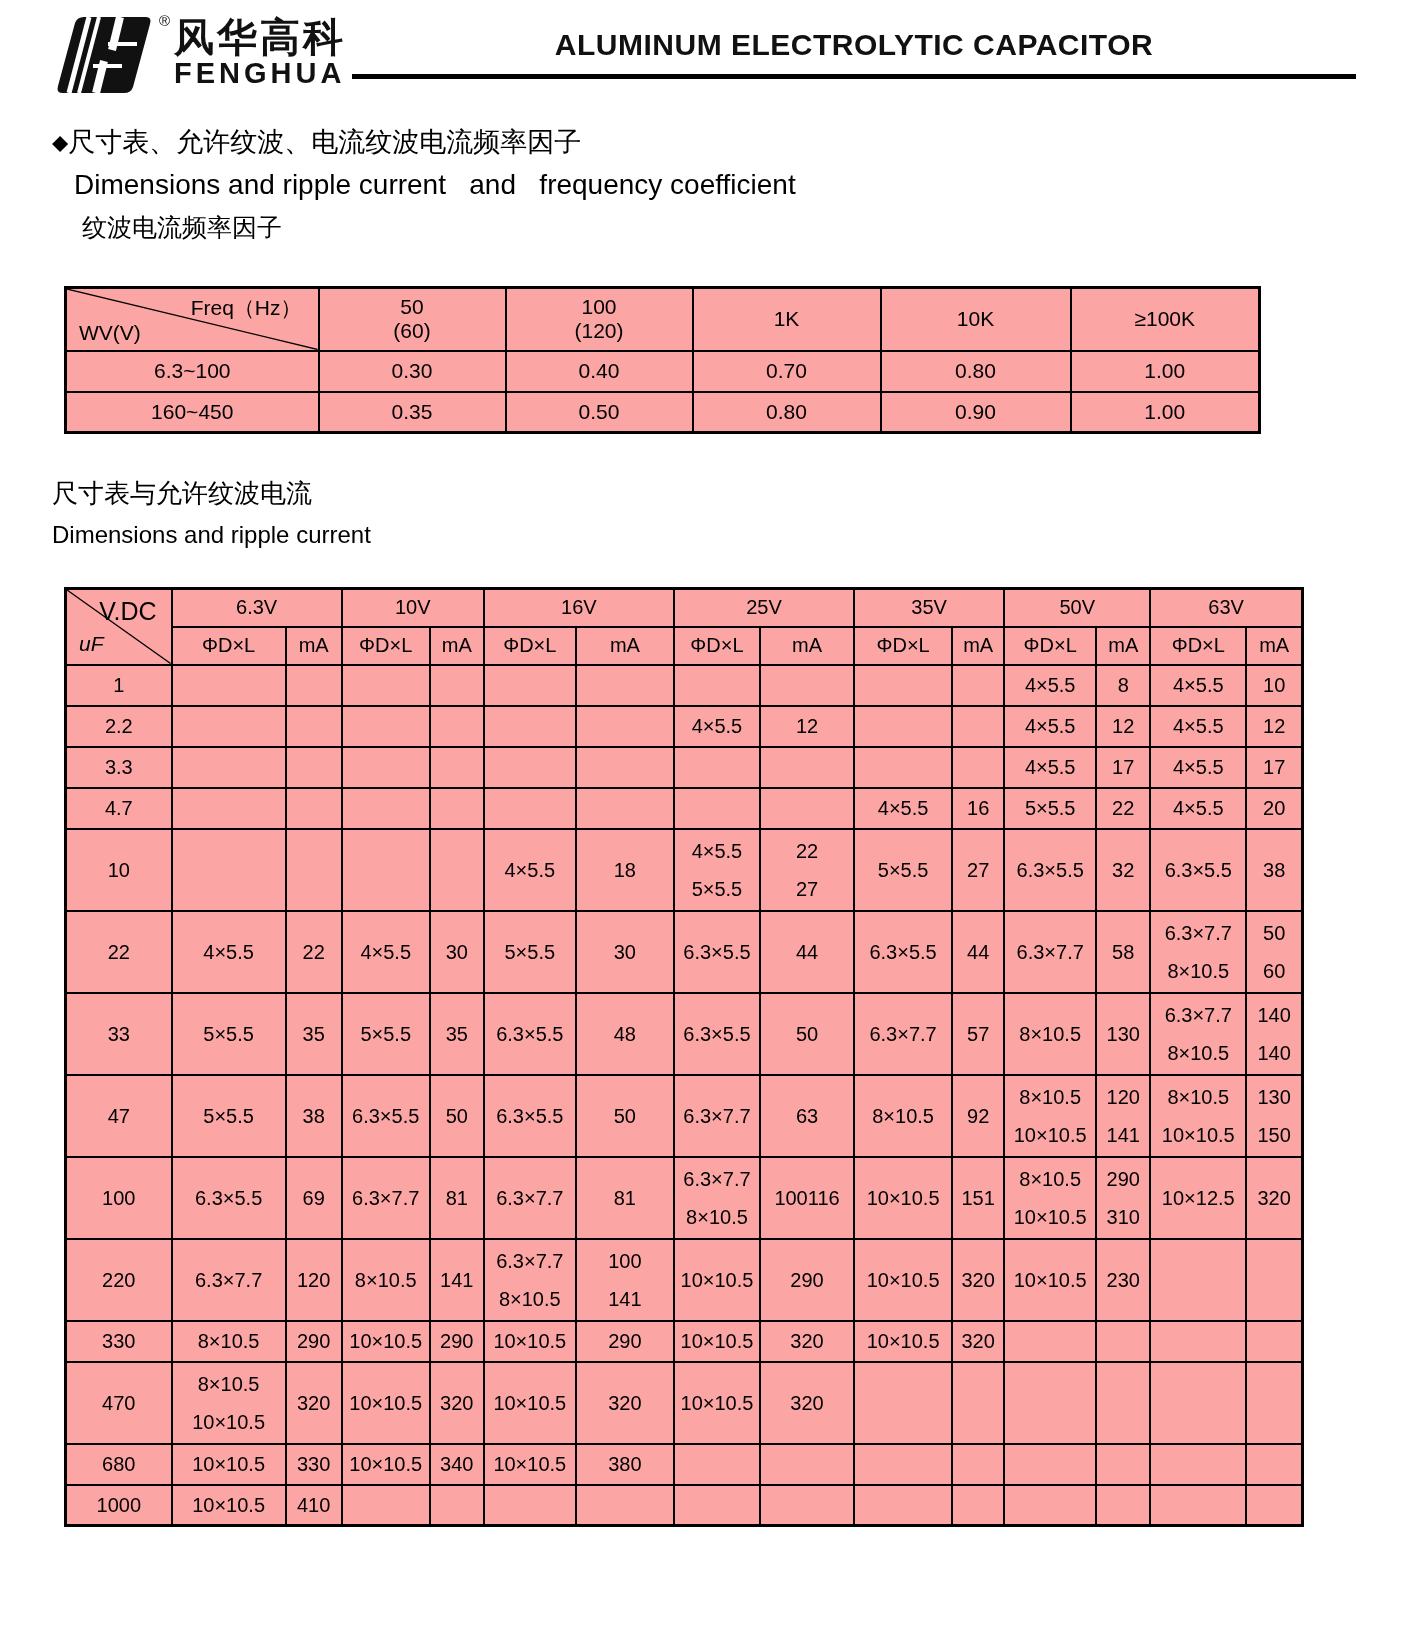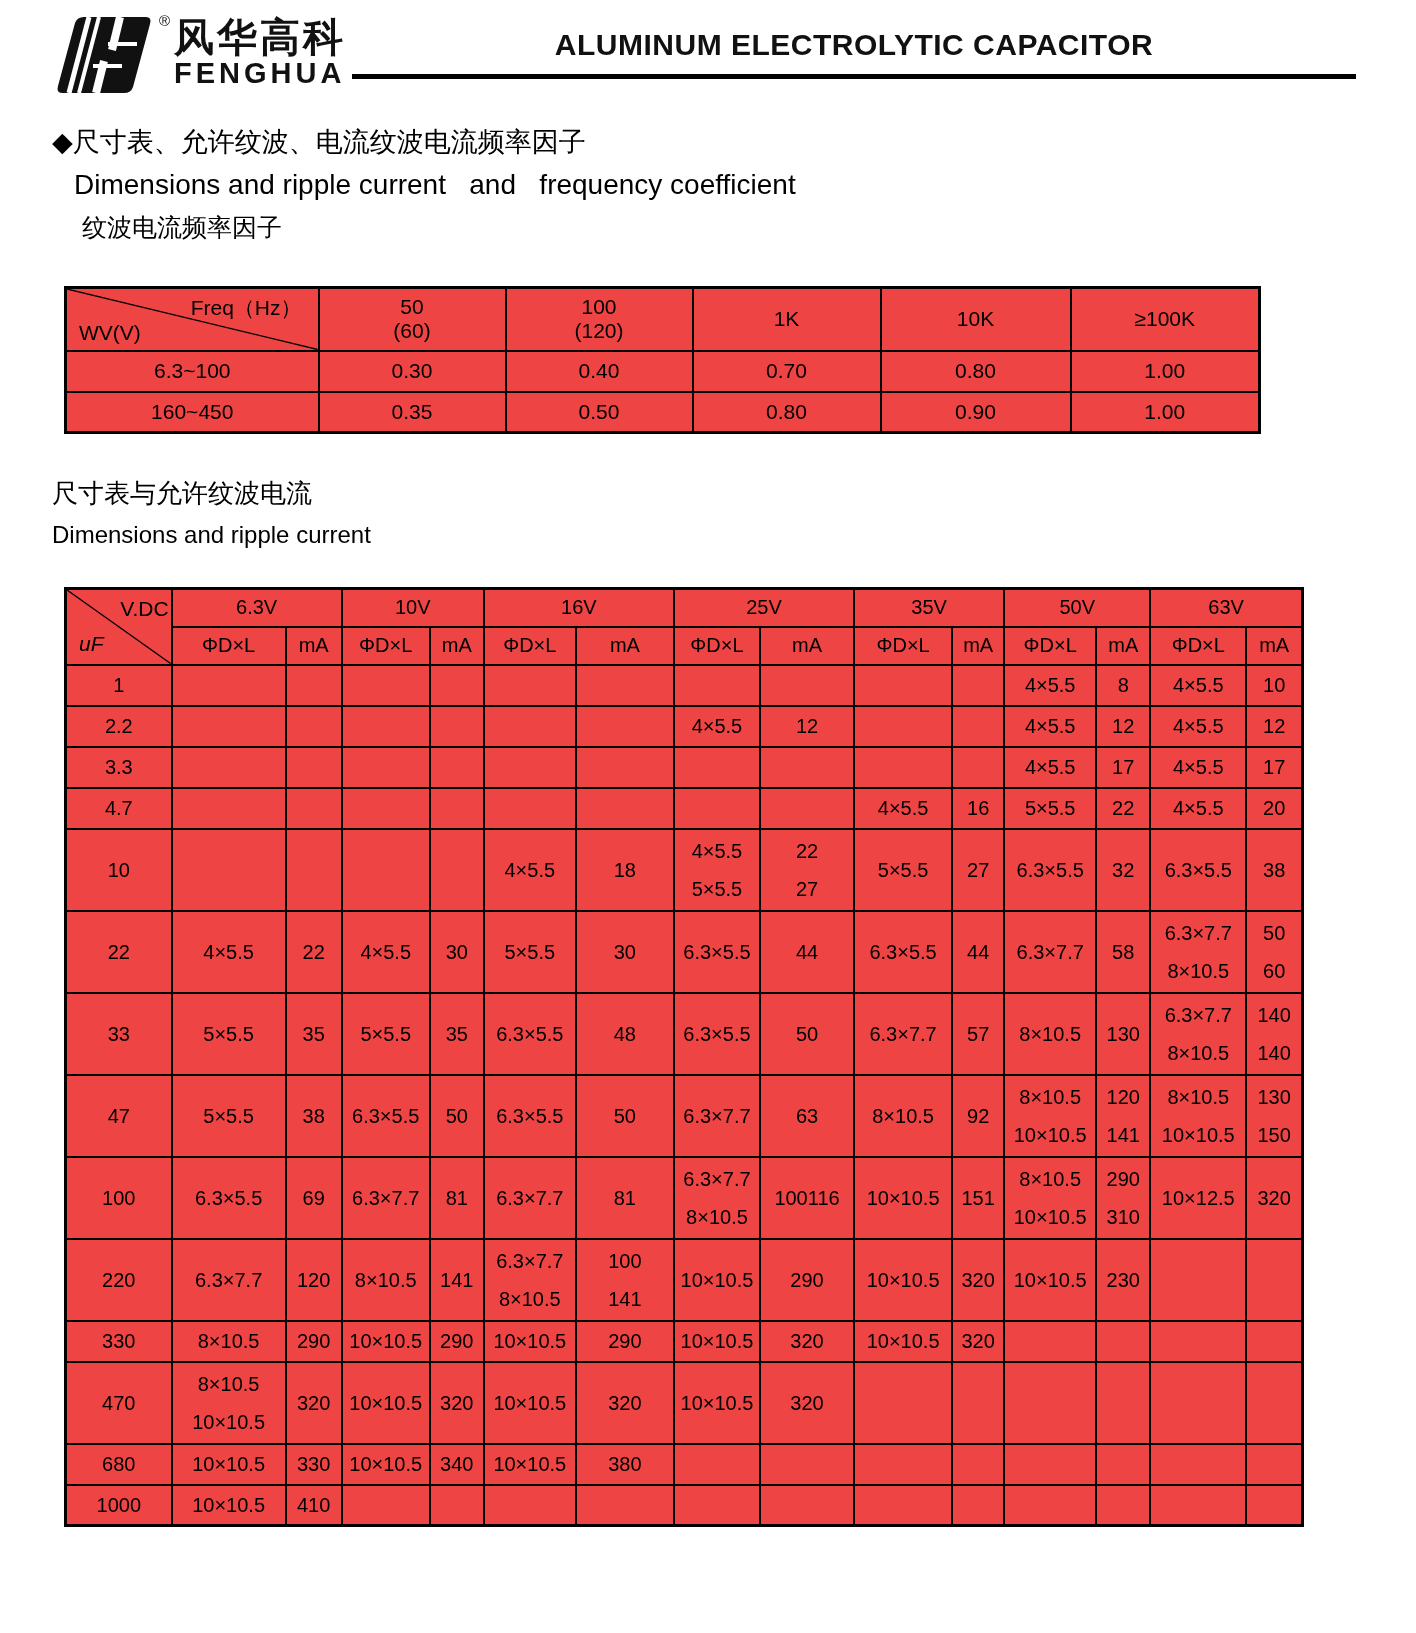--- a/index.html
+++ b/index.html
@@ -14,30 +14,30 @@
   .logo-reg{position:absolute;top:-2px;right:-14px;font-size:15px;color:#111;}
   .logo-text{margin-left:18px;padding-top:2px;}
   .logo-cn{font-size:40px;font-weight:bold;letter-spacing:3px;color:#111;line-height:1.05;}
   .logo-en{font-size:29px;font-weight:600;letter-spacing:4px;color:#111;line-height:1.1;}
   .hdr-right{flex:1;padding-top:14px;}
   .hdr-title{text-align:center;font-size:30px;font-weight:bold;color:#111;letter-spacing:0.5px;}
   .hdr-rule{height:5px;background:#000;margin-top:12px;}
 
   
   .sec1{margin:28px 0 0 52px;}
-  .sec1 .l1{font-size:27px;color:#000;}
+  .sec1 .l1{font-size:27px;color:#000;font-family:Liberation Mono, monospace;}
   .sec1 .l2{font-size:28px;margin:9px 0 0 22px;white-space:pre-wrap;}
   .sec1 .l3{font-size:25px;margin:10px 0 0 30px;}
   .sec1 .l4{font-size:25px;margin:8px 0 0 30px;}
   .sec2{margin:42px 0 0 52px;}
   .sec2 .l1{font-size:26px;}
   .sec2 .l2{font-size:24px;margin-top:10px;}
 
   
-  table{border-collapse:collapse;table-layout:fixed;background:#ef4444;}
+  table{border-collapse:collapse;table-layout:fixed;background:#fca5a5;}
   td,th{border:2px solid #000;text-align:center;vertical-align:middle;
         padding:0;font-weight:normal;overflow:hidden;}
   table{border:3px solid #000;}
 
   
   .freq-table{margin:42px 0 0 64px;width:1194px;font-size:21px;}
   .freq-table thead tr{height:63px;}
   .freq-table tbody tr{height:41px;}
 
   
@@ -46,21 +46,21 @@
   .dim-table tbody tr.short{height:41px;}
   .dim-table tbody tr.tall{height:82px;}
   .dim-table td div{line-height:1.2;}
   .dim-table td .multi div{padding:7px 0;}
 
   
   .diag{position:relative;}
   .diag svg.dline{position:absolute;left:0;top:0;width:100%;height:100%;}
   .diag .dtop{position:absolute;top:5px;right:16px;font-size:21px;}
   .diag .dbot{position:absolute;bottom:5px;left:12px;font-size:21px;}
-  .dim-corner .dtop{top:7px;right:2px;font-size:21px;}
+  .dim-corner .dtop{top:7px;right:14px;font-size:25px;}
   .dim-corner .dbot{bottom:8px;left:12px;font-size:21px;font-style:italic;}
 </style>
 </head>
 <body>
 
 <div class="page">
 
   <div class="hdr">
     <div class="logo">
       <div class="logo-emblem">

